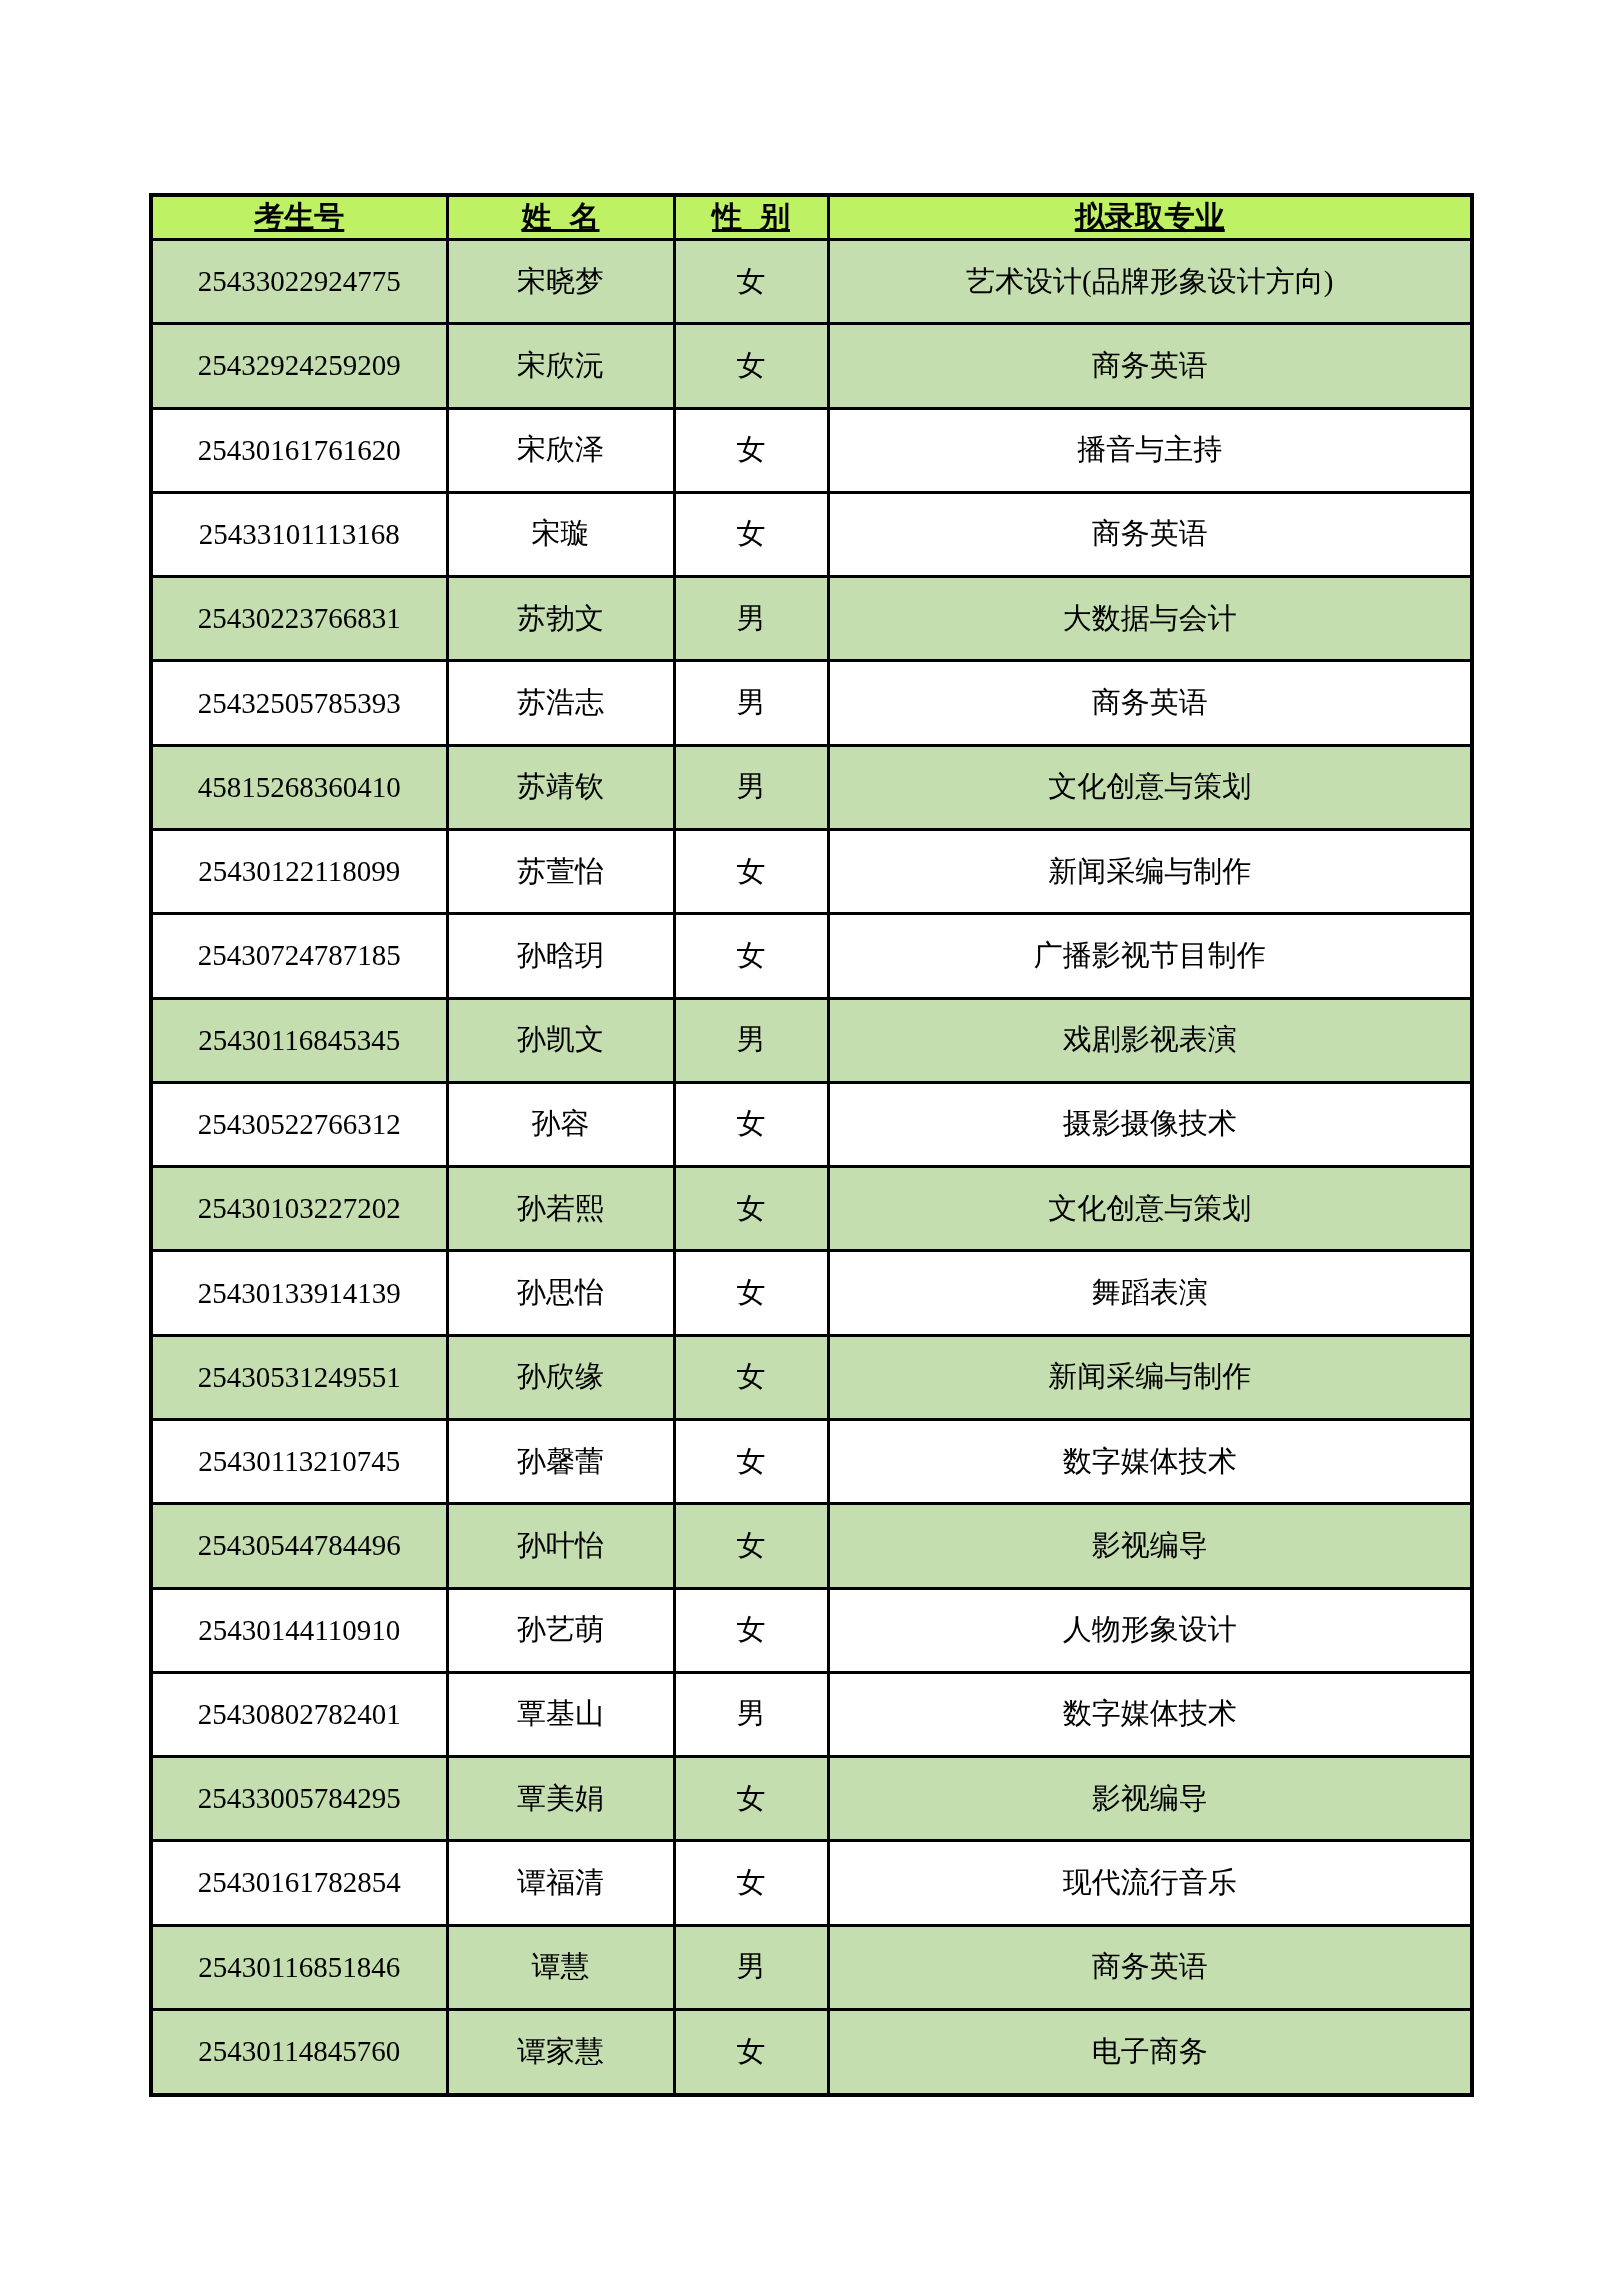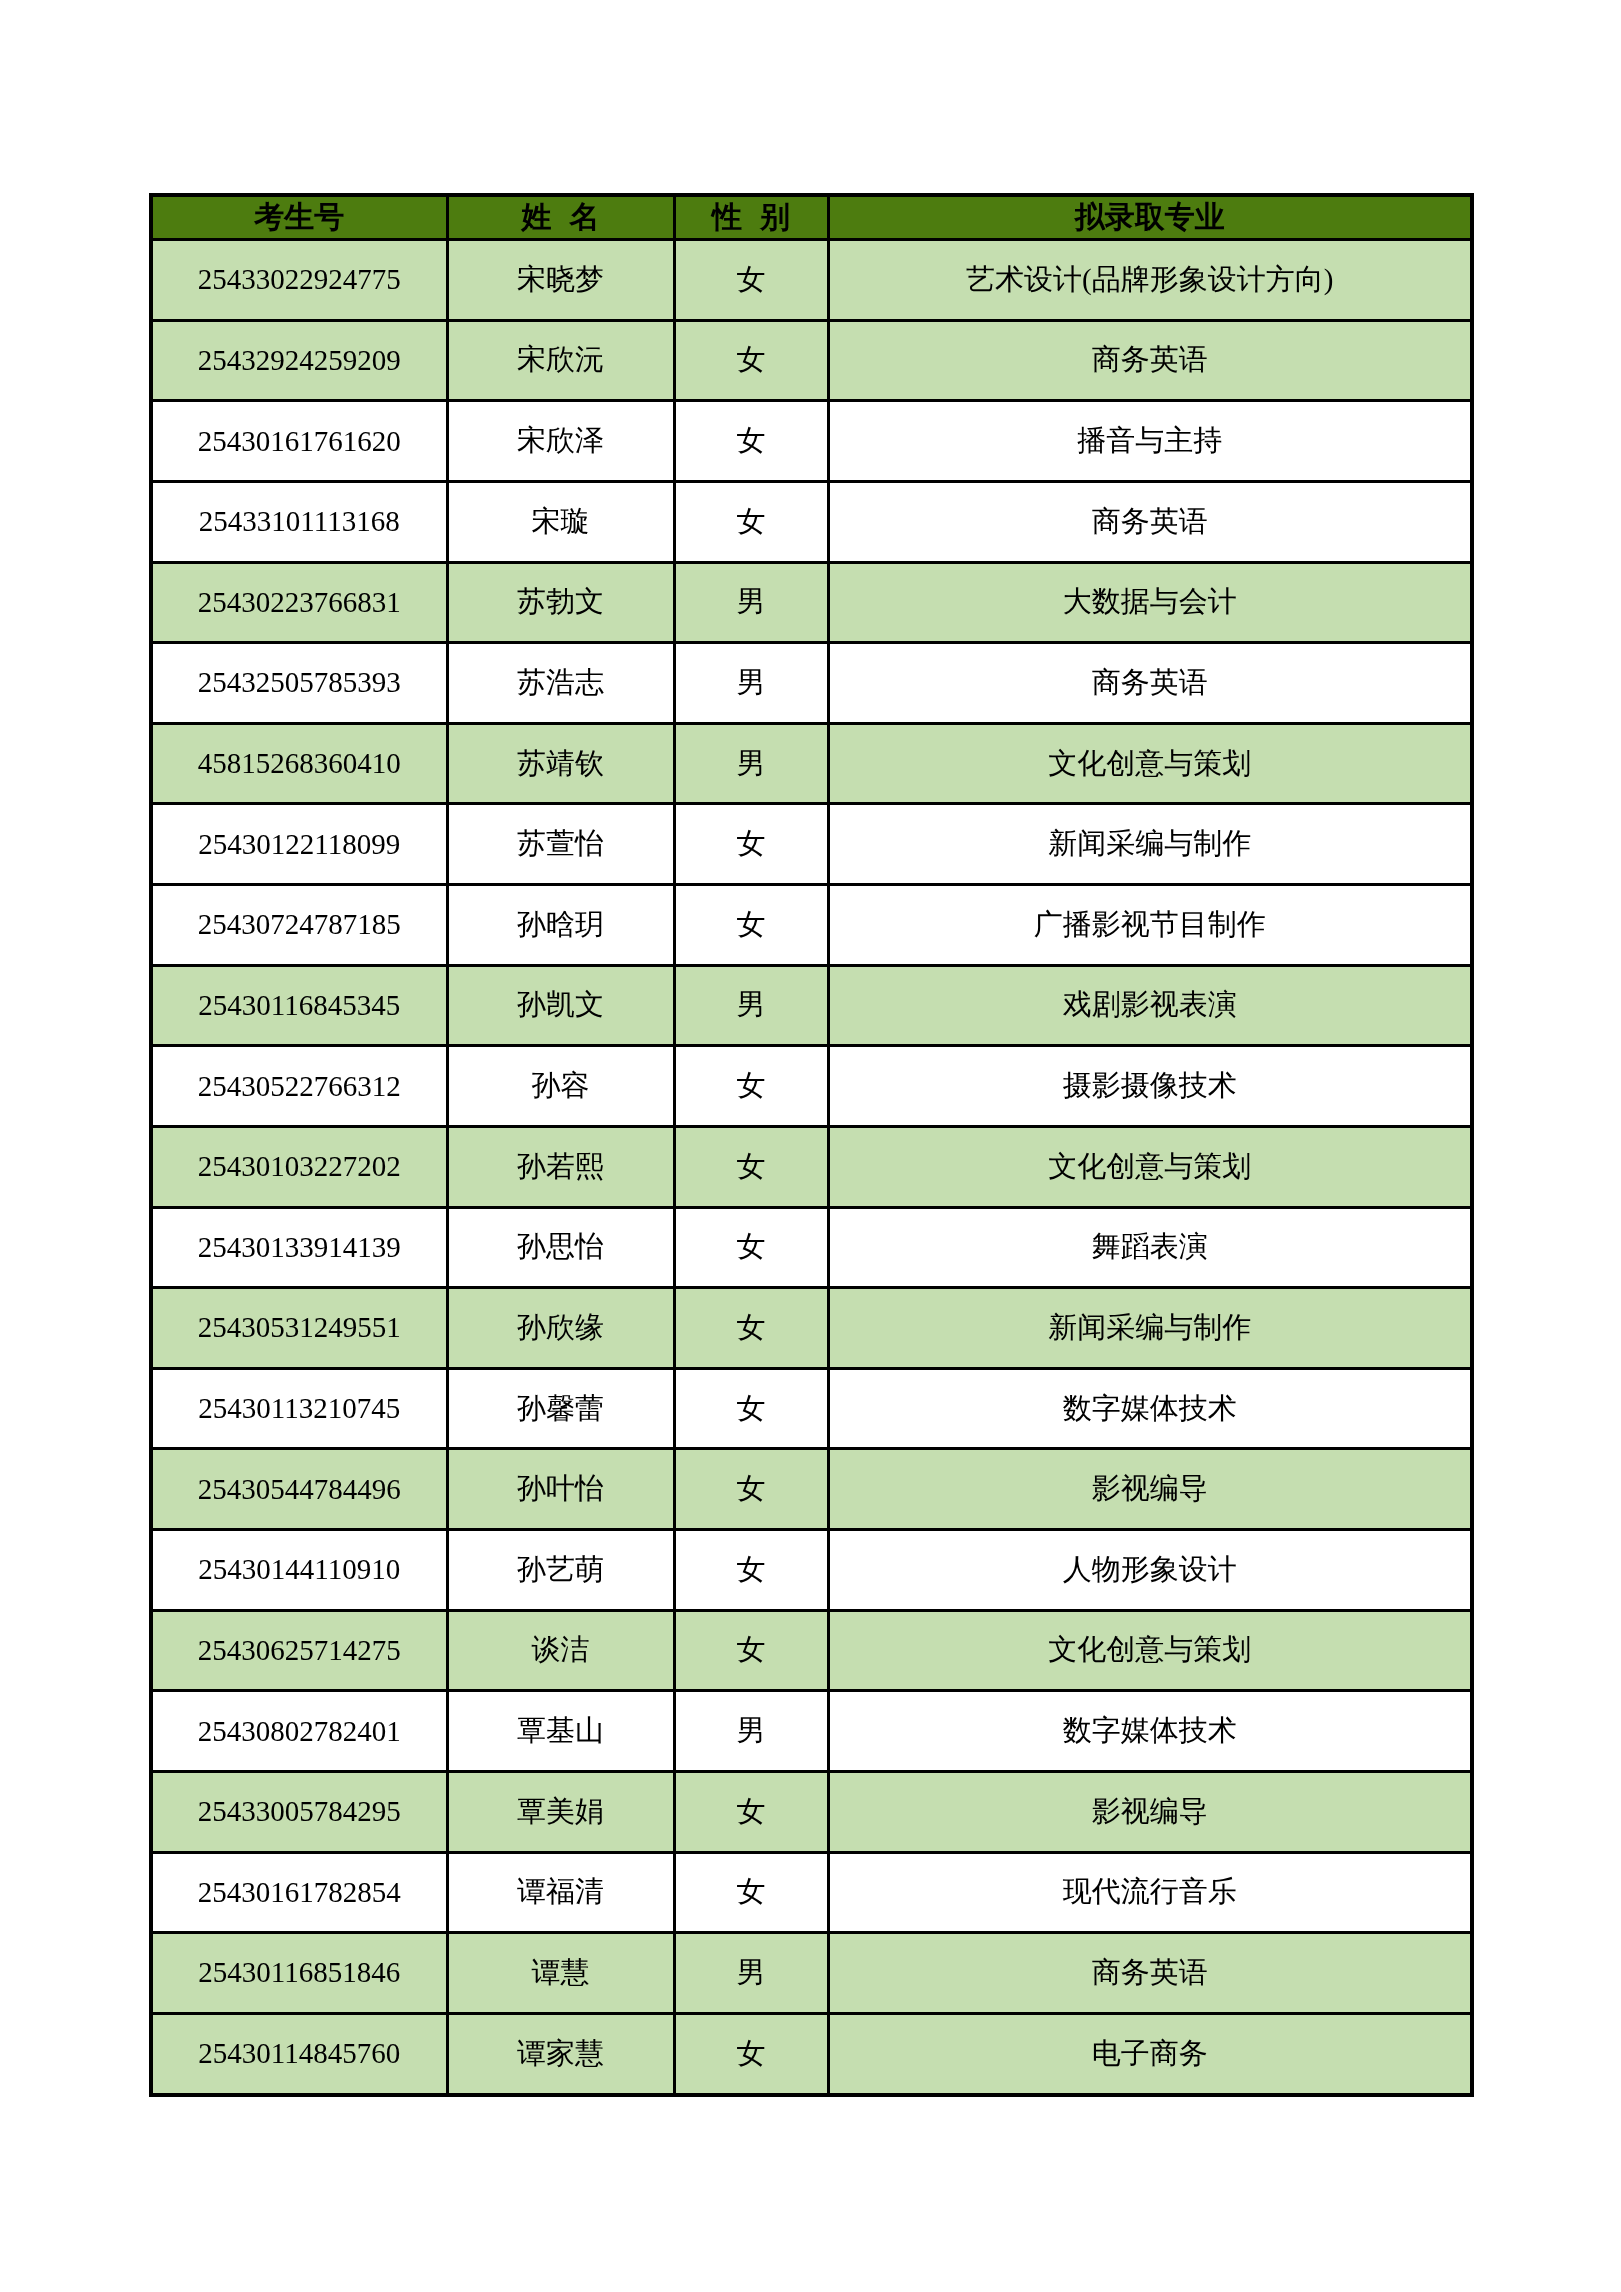--- a/index.html
+++ b/index.html
@@ -32,22 +32,23 @@
       vertical-align: middle;
       padding: 0;
       font-size: 29px;
       color: #000000;
       overflow: hidden;
       white-space: nowrap;
     }
     .admission-table th {
       font-size: 30px;
       font-weight: bold;
-      background: #4d7c0f;
+      background: #bef264;
       word-spacing: 0.35em;
+      text-decoration: underline;
     }
     .row-green td { background: var(--row-green, #c5deb0); }
     .row-white td { background: var(--row-white, #ffffff); }
     .col-id    { width: 296px; }
     .col-name  { width: 227px; }
     .col-gender{ width: 154px; }
     .col-major { width: 644px; }
   </style>
 </head>
 <body>
@@ -164,26 +165,20 @@
           <td>孙叶怡</td>
           <td>女</td>
           <td>影视编导</td>
         </tr>
         <tr class="row-white">
           <td>25430144110910</td>
           <td>孙艺萌</td>
           <td>女</td>
           <td>人物形象设计</td>
         </tr>
-        <tr class="row-green">
-          <td>25430625714275</td>
-          <td>谈洁</td>
-          <td>女</td>
-          <td>文化创意与策划</td>
-        </tr>
         <tr class="row-white">
           <td>25430802782401</td>
           <td>覃基山</td>
           <td>男</td>
           <td>数字媒体技术</td>
         </tr>
         <tr class="row-green">
           <td>25433005784295</td>
           <td>覃美娟</td>
           <td>女</td>

